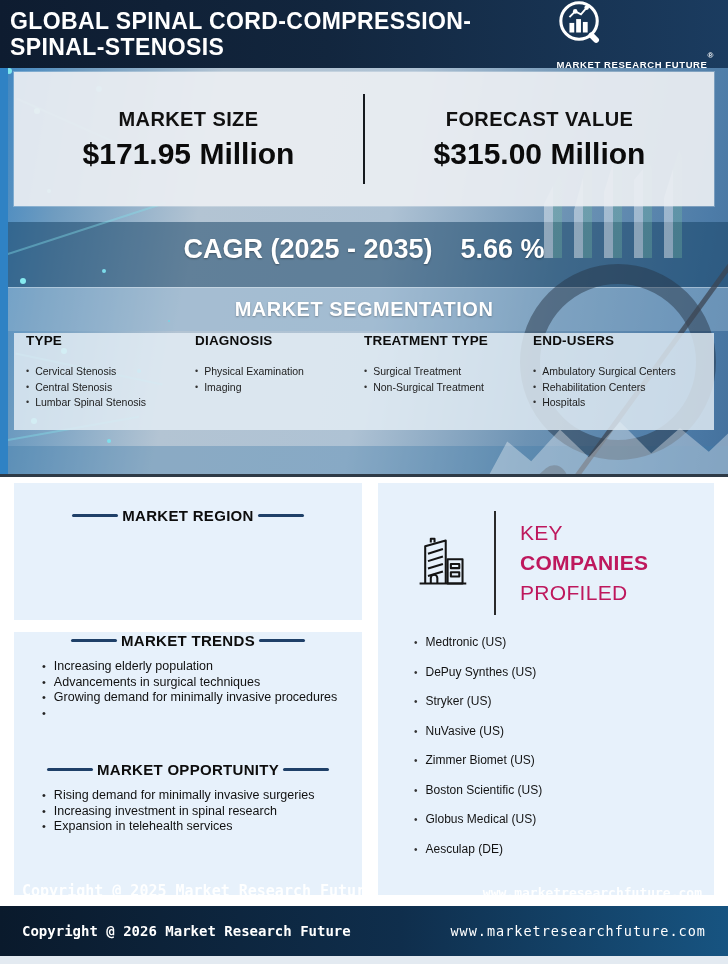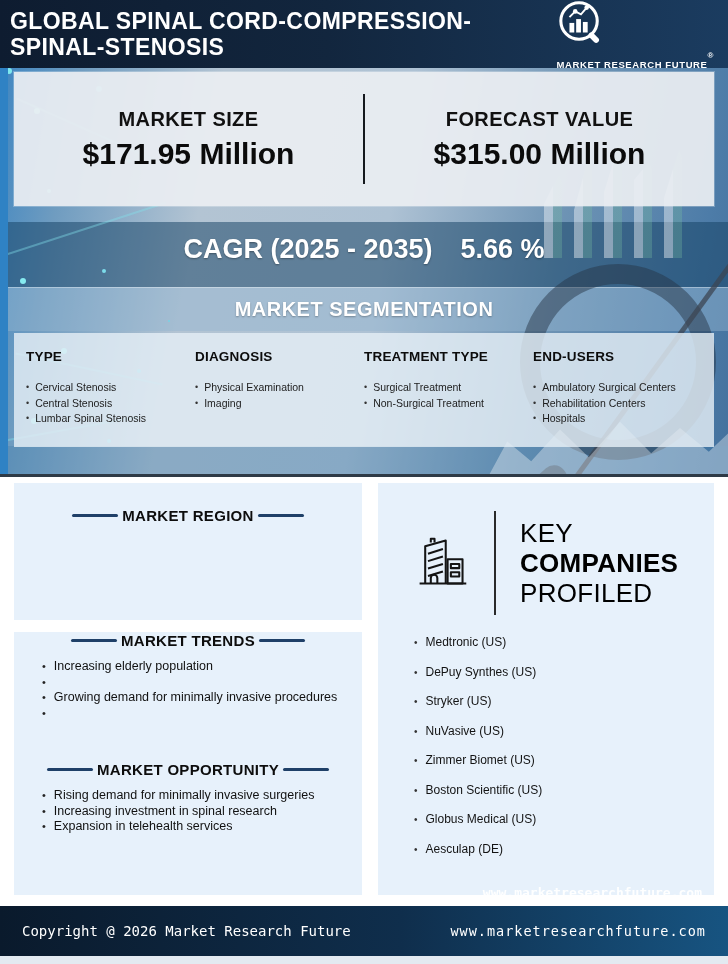--- a/index.html
+++ b/index.html
@@ -49,22 +49,22 @@
   .stat { flex:1; display:flex; flex-direction:column; align-items:center; justify-content:center; gap:6px; }
   .stat-label { font-size:20px; font-weight:700; color:#111; letter-spacing:.4px; }
   .stat-value { font-size:30px; font-weight:700; color:#0b0b0b; }
   .stat-divider { width:2px; background:#15191e; margin:22px 0; }
 
   .cagr-row { position:absolute; left:0; top:166px; width:100%; display:flex; justify-content:center; gap:28px;
               color:#fff; font-size:27px; font-weight:700; text-shadow:0 1px 2px rgba(0,0,0,.35); }
   .seg-title { position:absolute; left:0; top:230px; width:100%; text-align:center; color:#fff;
                font-size:20px; font-weight:700; letter-spacing:.5px; text-shadow:0 1px 2px rgba(0,0,0,.3); }
 
-  .seg-box { position:absolute; left:14px; top:265px; width:700px; height:114px; background:rgba(228,238,245,.82);
-             display:flex; padding:16px 12px 0 12px; }
+  .seg-box { position:absolute; left:14px; top:265px; width:700px; height:97px; background:rgba(228,238,245,.82);
+             display:flex; padding:0 12px 0 12px; }
   .seg-col { flex:1; padding-right:8px; }
   .seg-col h3 { font-size:13.5px; font-weight:700; color:#0c0c0c; letter-spacing:.2px; margin-bottom:16px; }
   .seg-col ul { list-style:none; }
   .seg-col li { display:flex; gap:6px; font-size:10.5px; color:#1c1c1c; line-height:15.5px; }
   .seg-col .dot { font-size:9px; line-height:15.5px; color:#333; }
 
   
   .lower { position:relative; height:429px; background:#fff; padding:6px 14px 0 14px; display:flex; gap:16px; }
   .left-col { width:348px; display:flex; flex-direction:column; }
   .lightbox { background:#e7f1fb; }
@@ -77,36 +77,36 @@
   .sec-title { font-size:15px; font-weight:700; color:#0d0d0d; letter-spacing:.3px; }
   .region-box .sec-title-row { padding-top:24px; }
 
   .blist { list-style:none; margin:10px 0 0 28px; }
   .blist li { display:flex; gap:8px; font-size:12.5px; color:#111; line-height:15.5px; }
   .blist .dot { font-size:11px; line-height:15.5px; color:#222; }
   .opp-title-row { margin-top:40px; }
 
   .comp-head { display:flex; align-items:center; padding:28px 0 0 34px; }
   .comp-divider { width:2px; height:104px; background:#2a2a2a; margin:0 24px 0 22px; }
-  .comp-titles { font-size:26px; color:#000000; line-height:30px; letter-spacing:.3px; }
+  .comp-titles { font-size:21px; color:#be185d; line-height:30px; letter-spacing:.3px; }
   .comp-titles .bold { font-weight:700; }
   .comp-list { list-style:none; margin:20px 0 0 36px; }
   .comp-list li { display:flex; gap:8px; font-size:12px; color:#131313; margin-bottom:14.5px; }
   .comp-list .dot { font-size:10px; line-height:15px; color:#333; }
 
   .watermark { position:absolute; bottom:6px; color:rgba(255,255,255,.96); font-family:"DejaVu Sans Mono", monospace;
                font-weight:700; white-space:nowrap; }
   .wm-left { left:22px; font-size:15px; }
   .wm-right { right:26px; font-size:13px; }
 
   
   .footer { height:50px; background:linear-gradient(90deg,#0a1a2c 0%,#0f2e4c 55%,#175481 100%);
             display:flex; align-items:center; justify-content:space-between; padding:0 22px;
             font-family:"DejaVu Sans Mono", monospace; color:#fff; }
-  .footer-left { font-size:14px; font-weight:400; }
+  .footer-left { font-size:14px; font-weight:700; }
   .footer-right { font-size:13.5px; letter-spacing:1px; }
   .bottom-strip { height:8px; background:#e3eaf1; }
 </style>
 </head>
 <body>
 
 <div class="poster">
 
   <div class="header">
     <h1 class="title">
@@ -260,20 +260,21 @@
         </div>
         <ul class="blist">
 
             <li>
               <span class="dot">•</span>
               <span>Increasing elderly population</span>
             </li>
 
             <li>
               <span class="dot">•</span>
+              <span>Advancements in surgical techniques</span>
             </li>
 
             <li>
               <span class="dot">•</span>
               <span>Growing demand for minimally invasive procedures</span>
             </li>
 
             <li>
               <span class="dot">•</span>
             </li>
@@ -359,20 +360,21 @@
             <span>Globus Medical (US)</span>
           </li>
 
           <li>
             <span class="dot">•</span>
             <span>Aesculap (DE)</span>
           </li>
         </ul>
     </div>
 
+    <div class="watermark wm-left">Copyright @ 2025 Market Research Future</div>
     <div class="watermark wm-right">www.marketresearchfuture.com</div>
   </div>
 
   <div class="footer">
     <div class="footer-left">Copyright @ 2026 Market Research Future</div>
     <div class="footer-right">www.marketresearchfuture.com</div>
   </div>
   <div class="bottom-strip"></div>
 
 </div>

